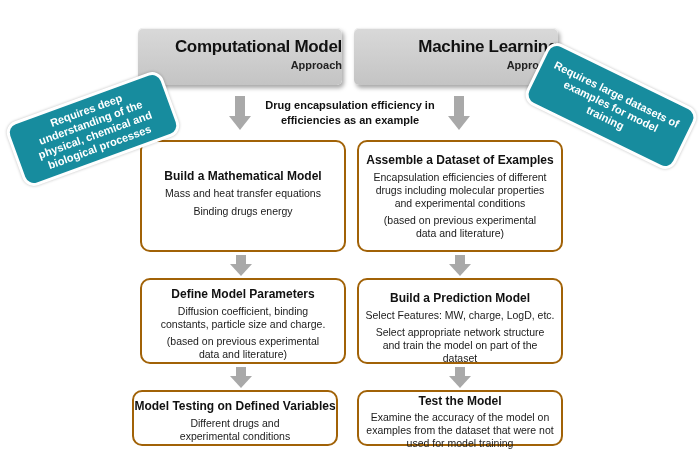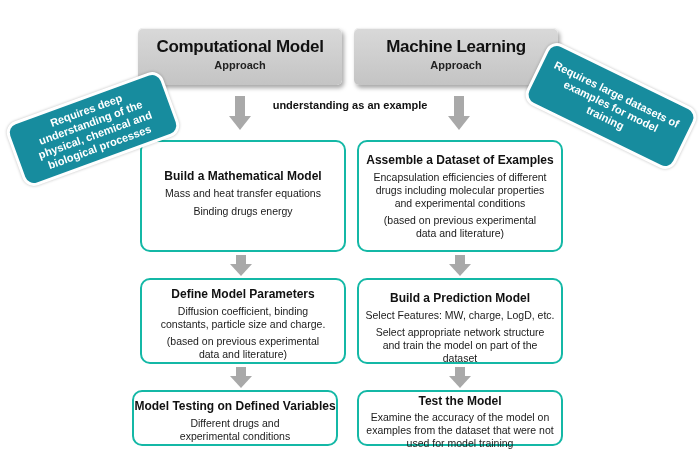--- a/index.html
+++ b/index.html
@@ -7,21 +7,21 @@
     width:700px; height:462px; position:relative; overflow:hidden;
     background:#ffffff;
     font-family: "Liberation Sans", "DejaVu Sans", sans-serif;
     color:#1a1a1a;
   }
   .header {
     position:absolute; top:28px; height:57px; width:204px;
     background:linear-gradient(#d9d9d9, #c4c4c4);
     border-radius:5px;
     box-shadow: 2px 3px 4px rgba(0,0,0,0.35), inset 0 1px 0 #f0f0f0;
-    text-align:center;
+    text-align:right;
   }
   .header .t { display:block; margin-top:9px; font-weight:bold; font-size:17px; letter-spacing:-0.3px; color:#111; }
   .header .s { display:block; margin-top:2px; font-weight:bold; font-size:11px; color:#222; }
   #hdr-left { left:138px; }
   #hdr-right { left:354px; }
 
   .callout {
     position:absolute; background:#178c9e;
     border:3px solid #ffffff; border-radius:12px;
     box-shadow: 0 0 3px rgba(0,0,0,0.25);
@@ -46,21 +46,21 @@
   .arrow { position:absolute; width:22px; height:36px; }
   .arrow .shaft { position:absolute; left:6px; top:0; width:10px; height:20px; background:#a9a9a9; }
   .arrow .head { position:absolute; left:0; top:20px; width:0; height:0;
     border-left:11px solid transparent; border-right:11px solid transparent; border-top:14px solid #a9a9a9; }
   .arrow.small { height:22px; }
   .arrow.small .shaft { height:9px; }
   .arrow.small .head { top:9px; border-top:12px solid #a9a9a9; }
 
   .box {
     position:absolute; background:#fff;
-    border:2px solid #14b8a6; border-radius:10px;
+    border:2px solid #a16207; border-radius:10px;
     box-sizing:border-box; text-align:center;
     font-size:10.5px; line-height:13px; color:#1a1a1a;
     padding-top:10px;
   }
   .box .bt { display:block; font-weight:bold; font-size:12px; margin-bottom:4px; color:#111; }
   .box .bl { display:block; margin-bottom:3px; }
   .box .gap { display:block; margin-top:4px; }
 
   #box-math { left:140px; top:140px; width:206px; height:112px; padding-top:28px; }
   #box-math .bl { margin-bottom:5px; }
@@ -87,21 +87,22 @@
 <div class="arrow" style="left:229px; top:96px;">
     <div class="shaft"></div>
     <div class="head"></div>
   </div>
 <div class="arrow" style="left:448px; top:96px;">
     <div class="shaft"></div>
     <div class="head"></div>
   </div>
 
 <div class="example">
-  <div>understanding as an example</div>
+  <div>Drug encapsulation efficiency in</div>
+  <div>efficiencies as an example</div>
 </div>
 
 <div class="box" id="box-math">
   <span class="bt">Build a Mathematical Model</span>
   <span class="bl">Mass and heat transfer equations</span>
   <span class="bl">Binding drugs energy</span>
 </div>
 <div class="arrow small" style="left:230px; top:255px;">
     <div class="shaft"></div>
     <div class="head"></div>

